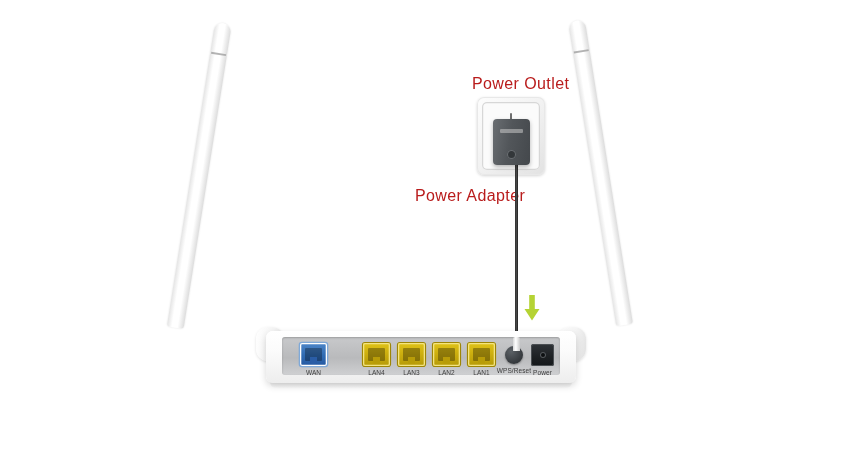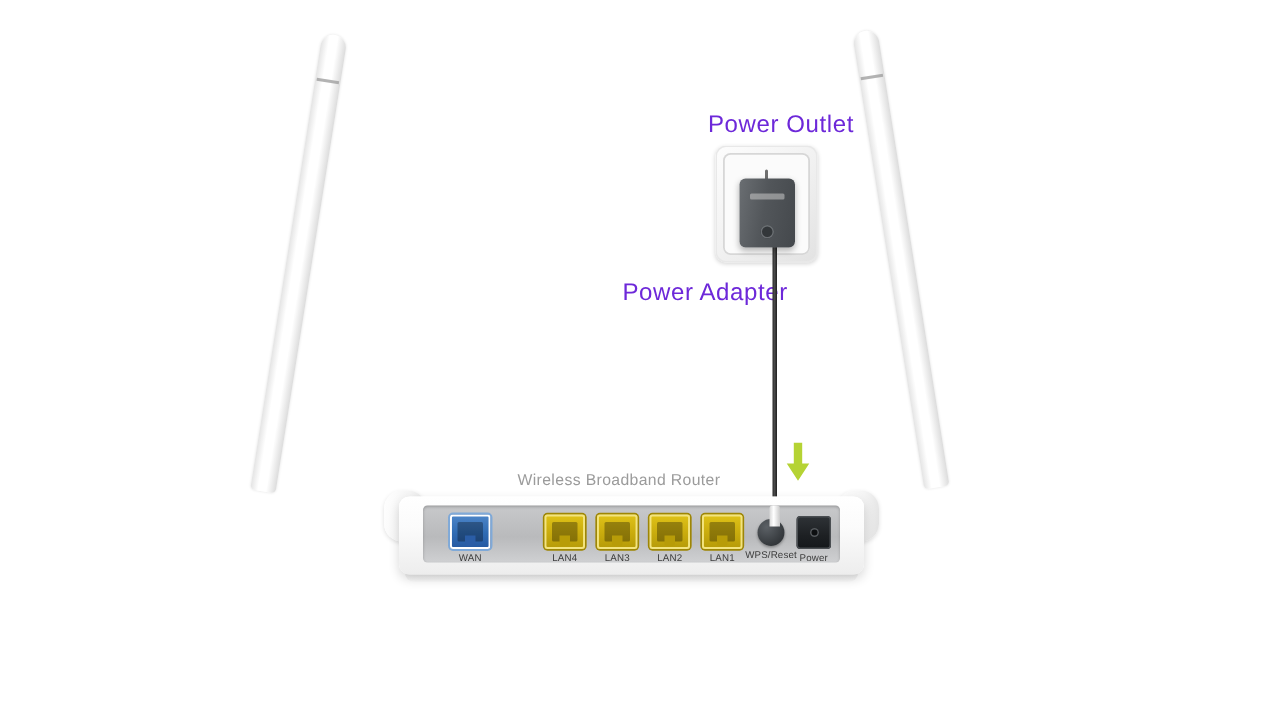--- a/index.html
+++ b/index.html
@@ -15,21 +15,21 @@
     position: relative;
     width: 842px;
     height: 472px;
     background: #ffffff;
     overflow: hidden;
   }
 
   
   .callout-label {
     position: absolute;
-    color: #6d28d9;
+    color: #b91c1c;
     font-family: "Liberation Sans", sans-serif;
     font-weight: 400;
     white-space: nowrap;
     letter-spacing: 0.4px;
   }
   #label-power-outlet {
     left: 472px;
     top: 75px;
     font-size: 16px;
   }
@@ -375,21 +375,20 @@
     <div class="antenna-rod"></div>
     <div class="antenna-band"></div>
   </div>
   <div class="antenna" id="antenna-right">
     <div class="antenna-rod"></div>
     <div class="antenna-band"></div>
   </div>
   <div class="antenna-hinge" id="hinge-left"></div>
   <div class="antenna-hinge" id="hinge-right"></div>
 
-  <div id="router-brand-text">Wireless Broadband Router</div>
 
   <div id="router-base-shadow"></div>
 
   <div id="router-body">
     <div id="router-panel">
 
       <div class="port port-rj45 port-wan" style="left:18px; top:6px;">
         <div class="jack-shell">
           <div class="jack-mouth"></div>
           <div class="jack-clip"></div>

